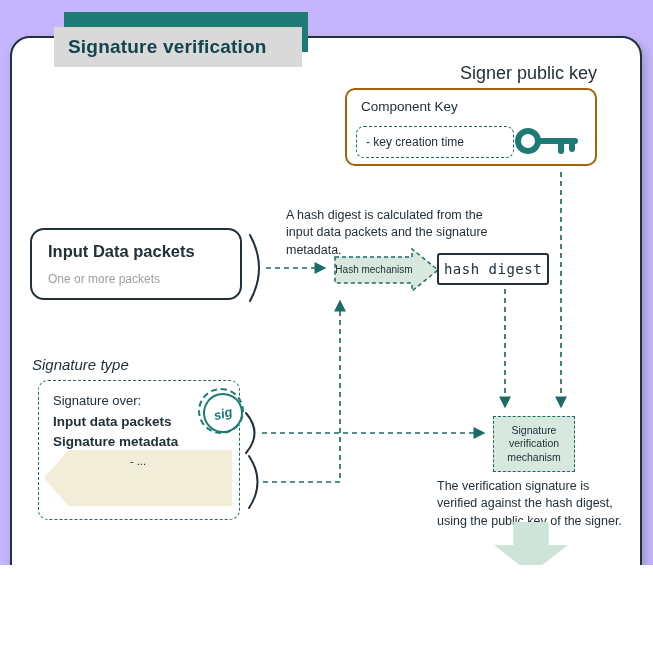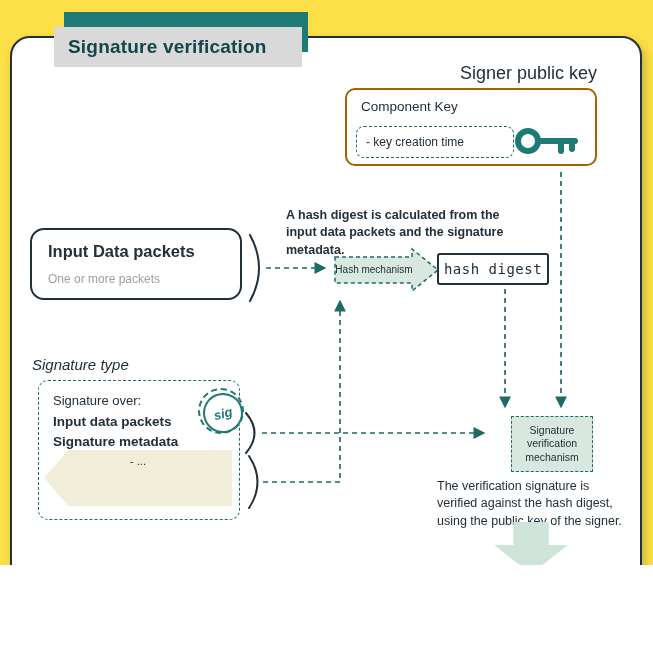--- a/index.html
+++ b/index.html
@@ -1,18 +1,18 @@
 <!DOCTYPE html>
 <html><head>
 <meta charset="utf-8">
 <style>
   html,body{margin:0;padding:0;background:#ffffff;}
   .canvas{
     position:relative;width:653px;height:565px;overflow:hidden;
-    font-family:"Liberation Sans",sans-serif;color:#22303a;background:#fde047;
+    font-family:"Liberation Sans",sans-serif;color:#22303a;background:#c4b5fd;
   }
   .abs{position:absolute;}
   
   .card{
     left:10px;top:36px;width:628px;height:620px;
     border:2.5px solid #22303a;border-radius:20px;background:#ffffff;
     box-shadow:3px 5px 10px rgba(30,40,50,0.25);
   }
   
   .title-accent{left:64px;top:12px;width:244px;height:40px;background:#1d7a74;}
@@ -29,21 +29,21 @@
   }
   .component-title{position:absolute;left:14px;top:9px;font-size:13.5px;}
   .attr-box{
     position:absolute;left:9px;top:36px;width:158px;height:32px;
     border:1.5px dashed #1e6b66;border-radius:8px;box-sizing:border-box;
     display:flex;align-items:center;padding-left:9px;font-size:12px;
   }
   .key-icon{position:absolute;right:12px;top:30px;}
   
   .note{font-size:12.5px;line-height:1.38;white-space:pre-line;}
-  .hash-note{left:286px;top:207px;width:220px;font-weight:bold;}
+  .hash-note{left:286px;top:207px;width:220px;}
   
   .input-box{
     left:30px;top:228px;width:212px;height:72px;background:#fff;
     border:2.5px solid #22303a;border-radius:14px;box-sizing:border-box;
   }
   .input-title{position:absolute;left:16px;top:12px;font-size:16.5px;font-weight:600;}
   .input-sub{position:absolute;left:16px;top:42px;font-size:12px;color:#9aa0a6;}
   
   .hash-mech-shape{left:334px;top:247px;}
   .hash-mech-label{
@@ -74,21 +74,21 @@
     left:198px;top:388px;width:46px;height:46px;border-radius:50%;
     border:2px dashed #1d7a74;background:#fff;box-sizing:border-box;
   }
   .stamp-inner{
     position:absolute;left:3px;top:3px;width:36px;height:36px;border-radius:50%;
     border:2.5px solid #1d7a74;display:flex;align-items:center;justify-content:center;
     font-size:13px;font-weight:700;font-style:italic;color:#1d7a74;transform:rotate(-14deg);
   }
   
   .verify-box{
-    left:511px;top:416px;width:82px;height:56px;background:#d9e8df;
+    left:493px;top:416px;width:82px;height:56px;background:#d9e8df;
     border:1.5px dashed #1e6b66;box-sizing:border-box;
     display:flex;align-items:center;justify-content:center;text-align:center;
     font-size:10.5px;line-height:1.25;
   }
   .verify-note{left:437px;top:478px;width:206px;}
   .result-arrow{
     left:494px;top:522px;width:74px;height:52px;background:#cfe4d9;
     clip-path:polygon(26% 0,74% 0,74% 44%,100% 44%,50% 100%,0 44%,26% 44%);
   }
   .result-marks{left:466px;top:576px;}

